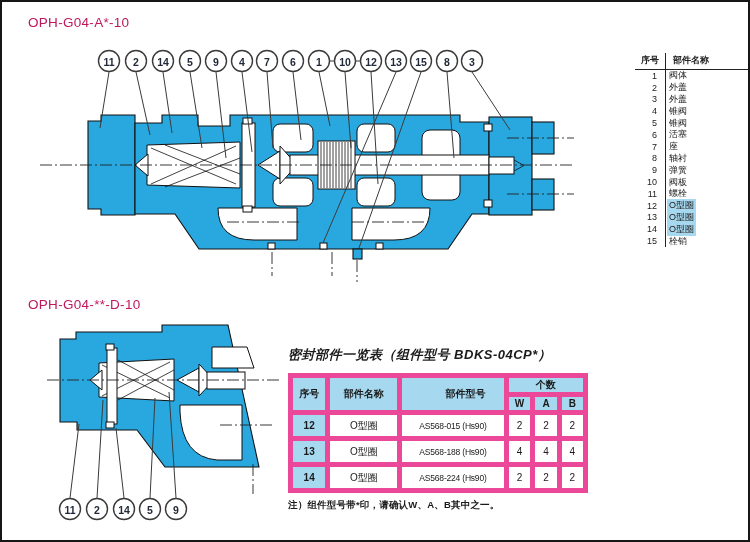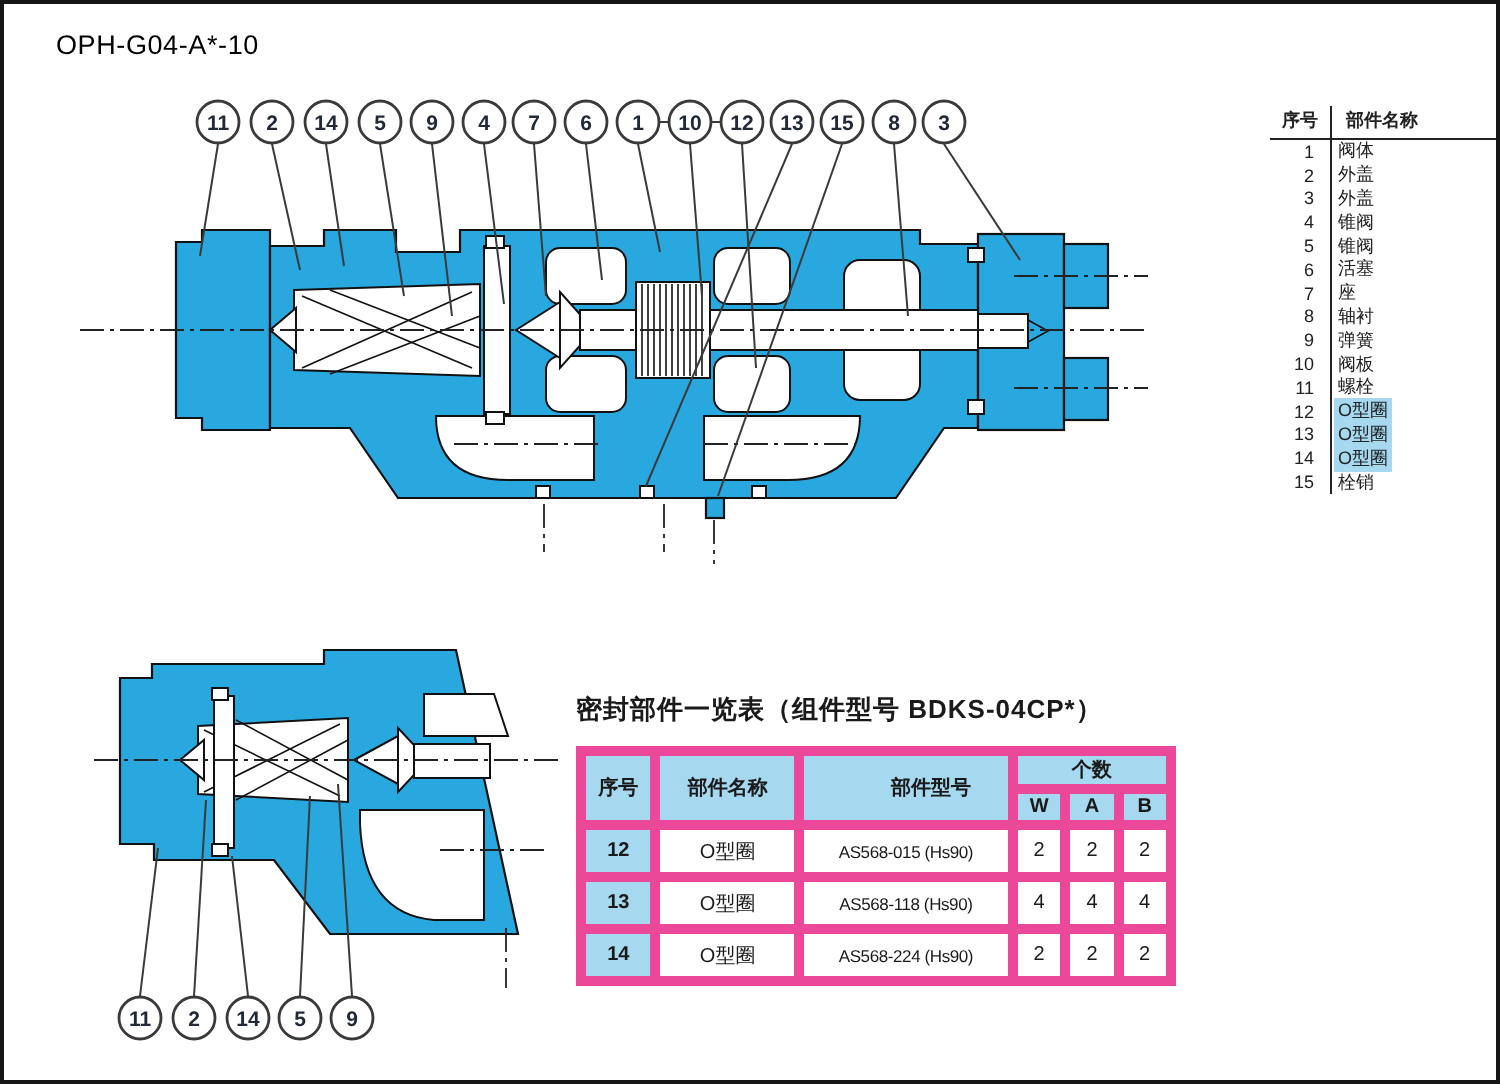--- a/index.html
+++ b/index.html
@@ -2,41 +2,41 @@
 <html><head>
 <meta charset="utf-8">
 <style>
   html,body{margin:0;padding:0;background:#e8e8e8;}
   #page{
     position:relative;width:750px;height:542px;background:#ffffff;
     border:2px solid #161616;box-sizing:border-box;overflow:hidden;
     font-family:"Liberation Sans",sans-serif;color:#1a1a1a;
   }
   .dg-title{
-    position:absolute;font-size:13.5px;letter-spacing:.3px;color:#000000;
+    position:absolute;font-size:13.5px;letter-spacing:.3px;color:#be185d;
   }
   #title-top{left:26px;top:13px;}
   #title-bottom{left:26px;top:295px;}
 
   
   #parts-list{position:absolute;left:633px;top:50px;width:113px;font-size:9px;color:#222;}
   #parts-list .hd{display:flex;font-weight:bold;height:17px;align-items:center;}
   #parts-list .hd .c1{width:30px;text-align:center;}
   #parts-list .hd .c2{padding-left:8px;}
   #parts-list .rule{border-bottom:1.2px solid #222;margin:0;}
   #parts-list .body{position:relative;}
   #parts-list .vline{position:absolute;left:30px;top:-17px;bottom:0;width:0;border-left:1.2px solid #222;}
   .prow{display:flex;height:11.8px;align-items:center;}
   .prow .pno{width:22px;text-align:right;}
   .prow .pname{padding-left:12px;text-align:right;}
   .pname.hl{background:#A6D8EF;padding:0 2px 0 2px;margin-left:10px;}
 
   
   #seal-block{position:absolute;left:286px;top:344px;width:300px;color:#1a1a1a;}
-  #seal-title{font-size:13px;font-weight:bold;margin-bottom:9px;letter-spacing:.5px;}
+  #seal-title{font-size:13px;font-weight:bold;margin-bottom:9px;letter-spacing:.5px;font-style:italic;}
   table.seal{border-collapse:collapse;border:1.6px solid #444;}
   table.seal th,table.seal td{border:5px solid #ec4899;text-align:center;padding:0;}
   table.seal th{background:#A6D8EF;font-weight:bold;font-size:10px;}
   table.seal .w-no{width:38px;}
   table.seal .w-name{width:82px;}
   table.seal .w-model{width:94px;padding-left:25px;}
   table.seal .w-q{width:25px;}
   table.seal .h1{height:19px;}
   table.seal .h2{height:18px;}
   table.seal td{font-size:10px;height:21px;background:#fff;}
@@ -270,20 +270,21 @@
       </g>
       <g>
         <line class="leader" x1="174" y1="496" x2="167" y2="390"></line>
         <circle class="co" cx="174" cy="507" r="10.5"></circle>
           <text class="co-num" x="174" y="508">9</text>
       </g>
     </g>
   </svg>
 
   <div class="dg-title" id="title-top">OPH-G04-A*-10</div>
+  <div class="dg-title" id="title-bottom">OPH-G04-**-D-10</div>
 
   <div id="parts-list">
     <div class="hd">
       <span class="c1">序号</span>
       <span class="c2">部件名称</span>
     </div>
     <div class="rule"></div>
     <div class="body">
       <div class="vline"></div>
       <div class="prow">
@@ -368,30 +369,31 @@
         <td class="no-cell">12</td>
         <td>O型圈</td>
         <td class="model-cell">AS568-015 (Hs90)</td>
         <td>2</td>
         <td>2</td>
         <td>2</td>
       </tr>
       <tr>
         <td class="no-cell">13</td>
         <td>O型圈</td>
-        <td class="model-cell">AS568-118 (Hs90)</td>
+        <td class="model-cell">AS568-188 (Hs90)</td>
         <td>4</td>
         <td>4</td>
         <td>4</td>
       </tr>
       <tr>
         <td class="no-cell">14</td>
         <td>O型圈</td>
         <td class="model-cell">AS568-224 (Hs90)</td>
         <td>2</td>
         <td>2</td>
         <td>2</td>
       </tr>
     </tbody>
       </table>
+    <div id="seal-note">注）组件型号带*印，请确认W、A、B其中之一。</div>
   </div>
 
 </div>
 
 </body></html>

